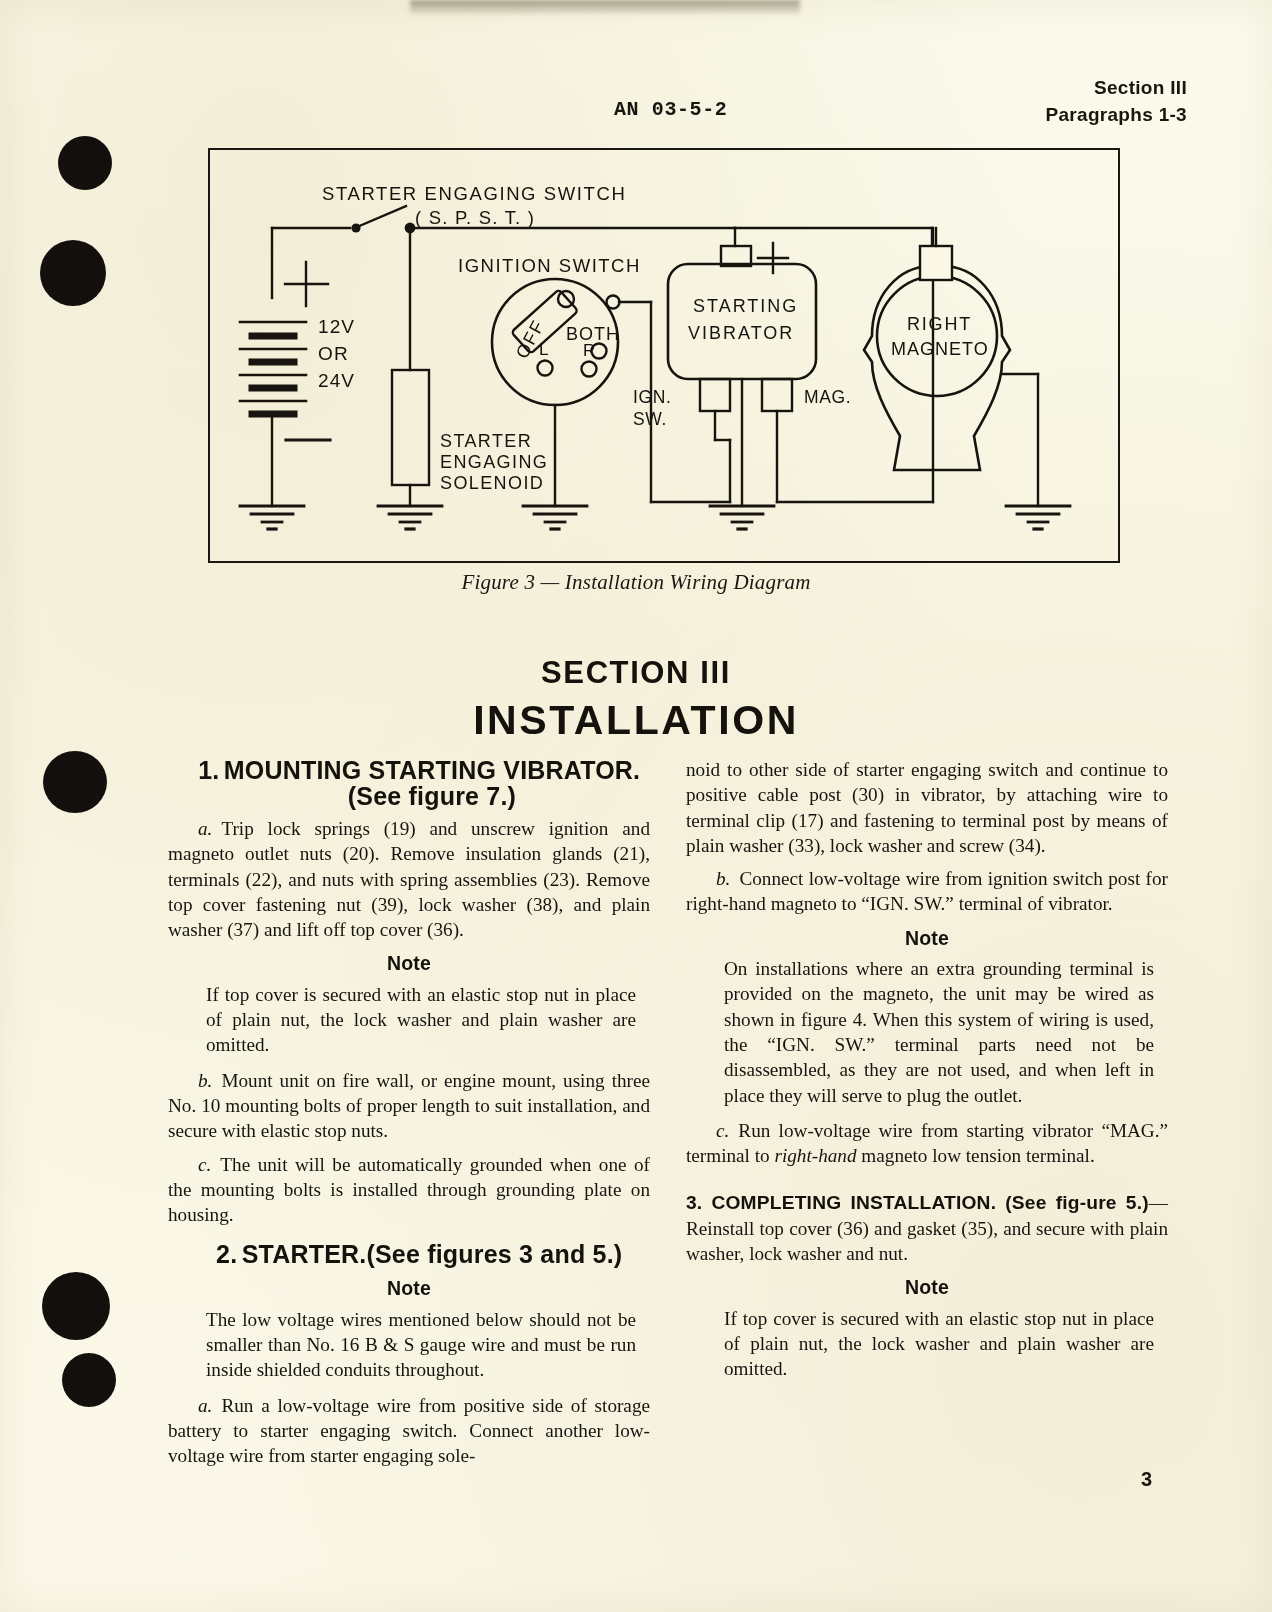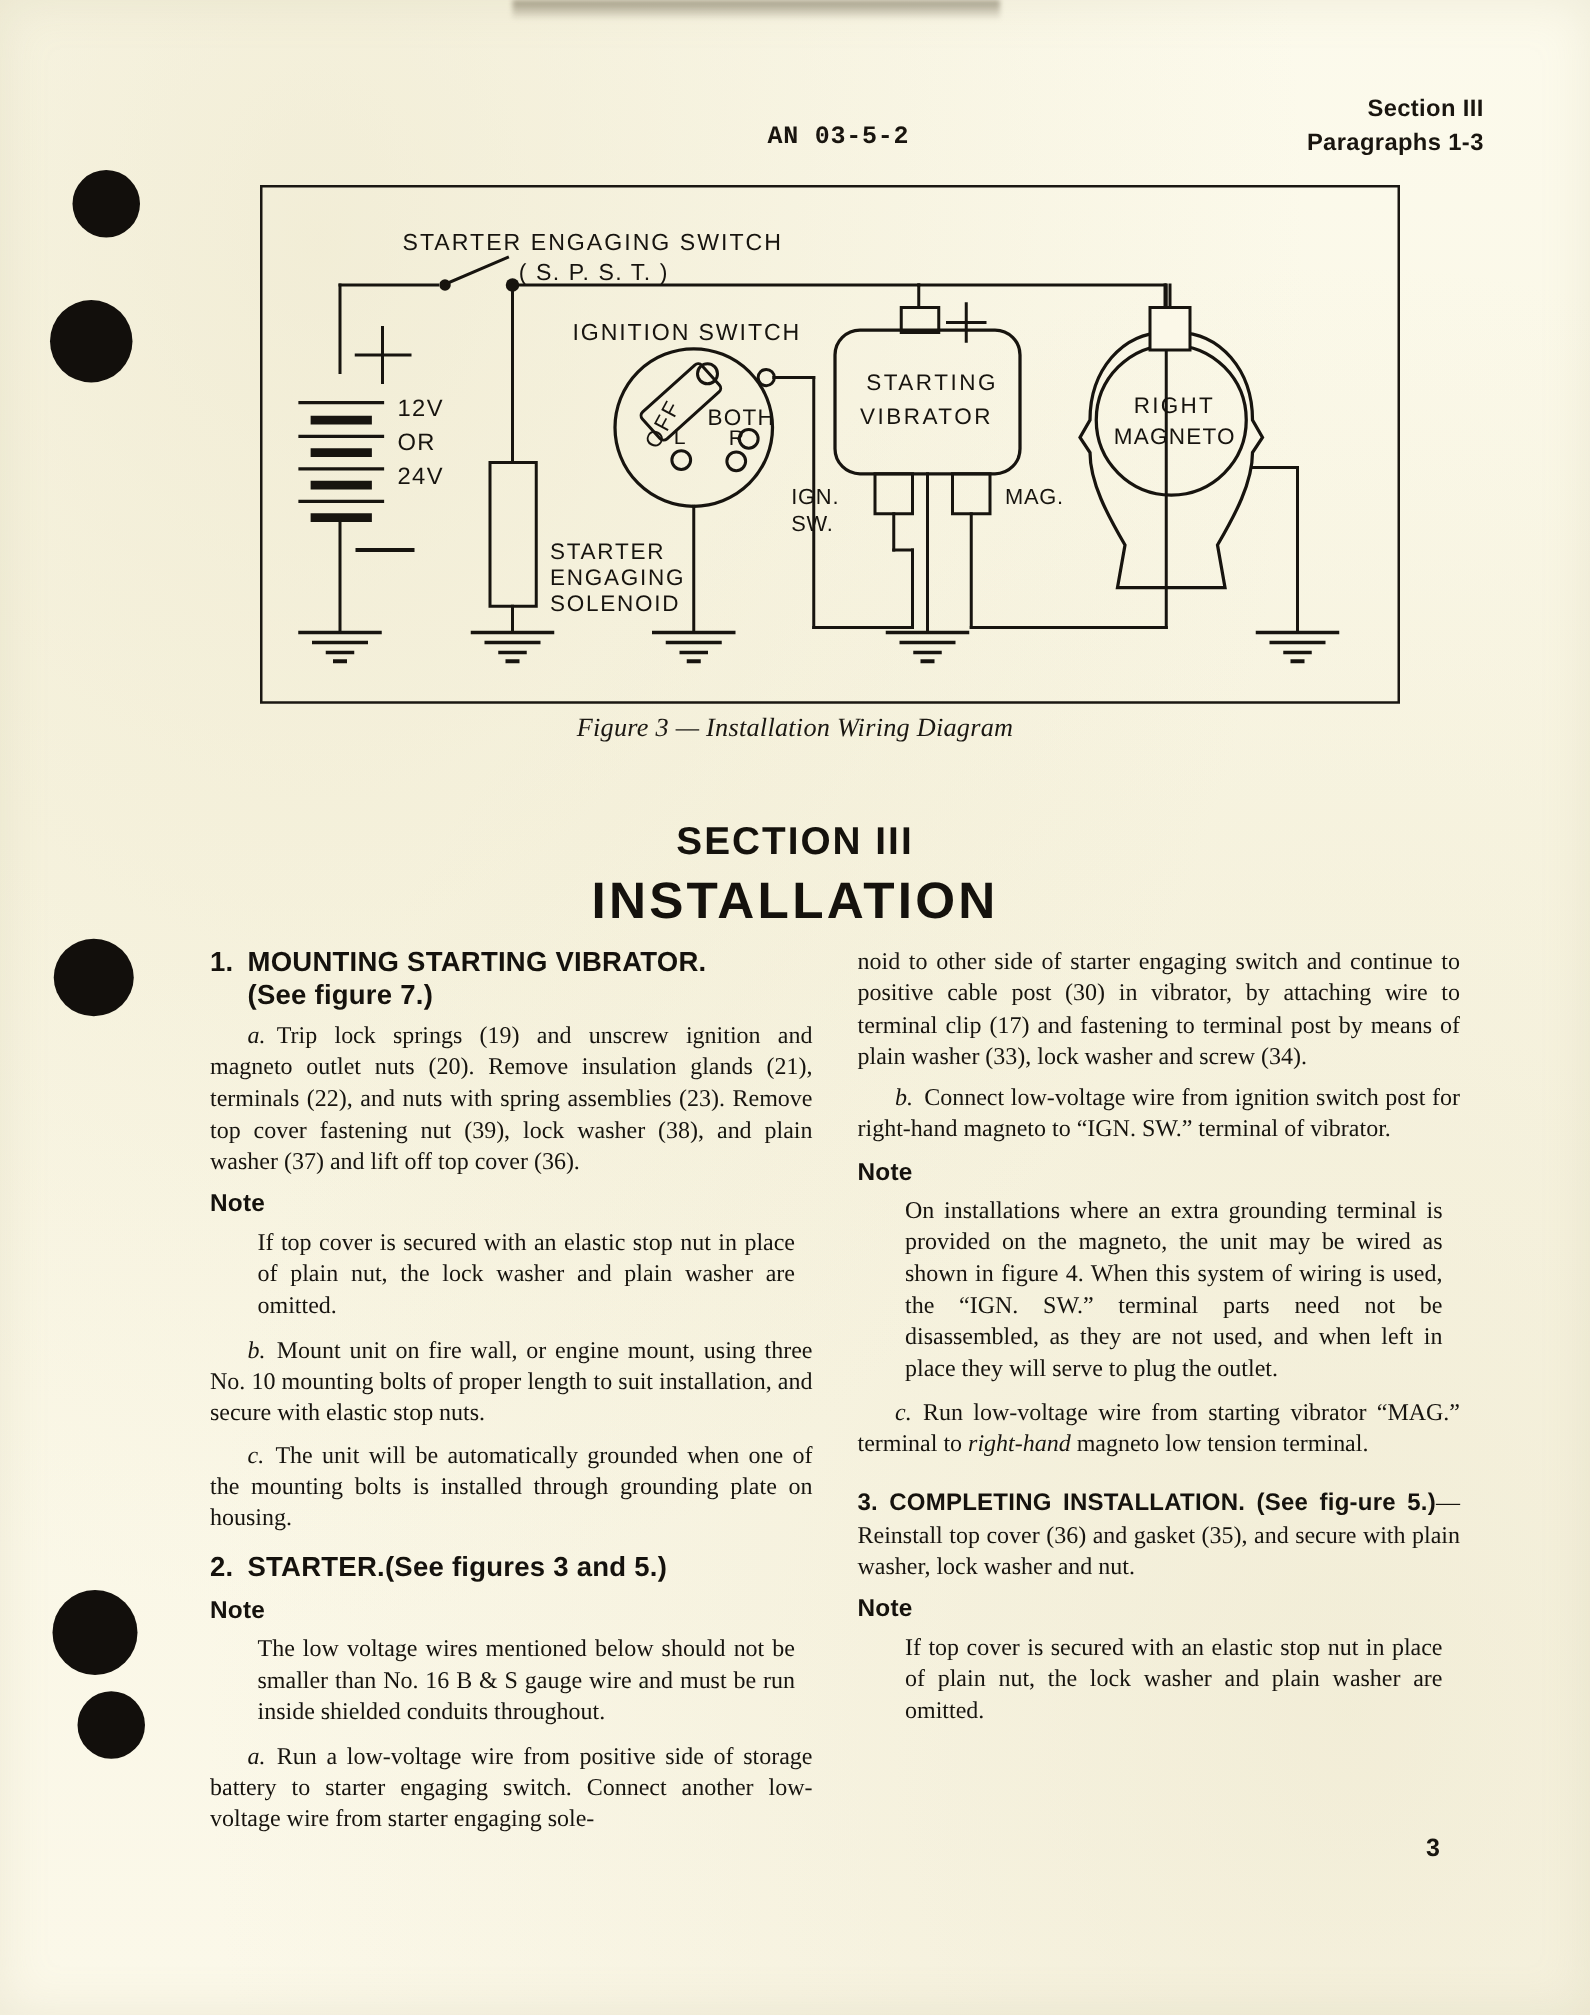--- a/index.html
+++ b/index.html
@@ -130,44 +130,45 @@
     color: #17140f;
     text-align: justify;
     hyphens: none;
   }
   .col.left  { left: 0; }
   .col.right { left: 518px; }
 
   .num-head {
     font-family: "Liberation Sans", sans-serif;
     font-weight: bold;
-    font-size: 22px;
+    font-size: 25px;
     line-height: 26px;
     letter-spacing: 0.2px;
     color: #15120d;
-    text-align: left;
-    margin: 0 0 7px 0;
+    text-align: center;
+    margin: 0 0 7px 16px;
   }
   .num-head .idx { display: inline-block; min-width: 30px; }
   .num-head .sub { display: block; margin-left: 30px; }
 
   .para {
     margin: 0 0 8px 0;
     text-indent: 30px;
   }
   .para .alpha {
     font-style: italic;
     font-family: "Liberation Serif", serif;
   }
   .para .gap { display: inline-block; width: 9px; }
 
   .note-head {
     font-family: "Liberation Sans", sans-serif;
     font-weight: bold;
     font-size: 19.5px;
+    text-align: center;
     margin: 9px 0 5px 0;
     letter-spacing: 0.2px;
     color: #15120d;
   }
   .note-body {
     margin: 0 14px 10px 38px;
     text-align: justify;
   }
   .run-head {
     font-family: "Liberation Sans", sans-serif;

